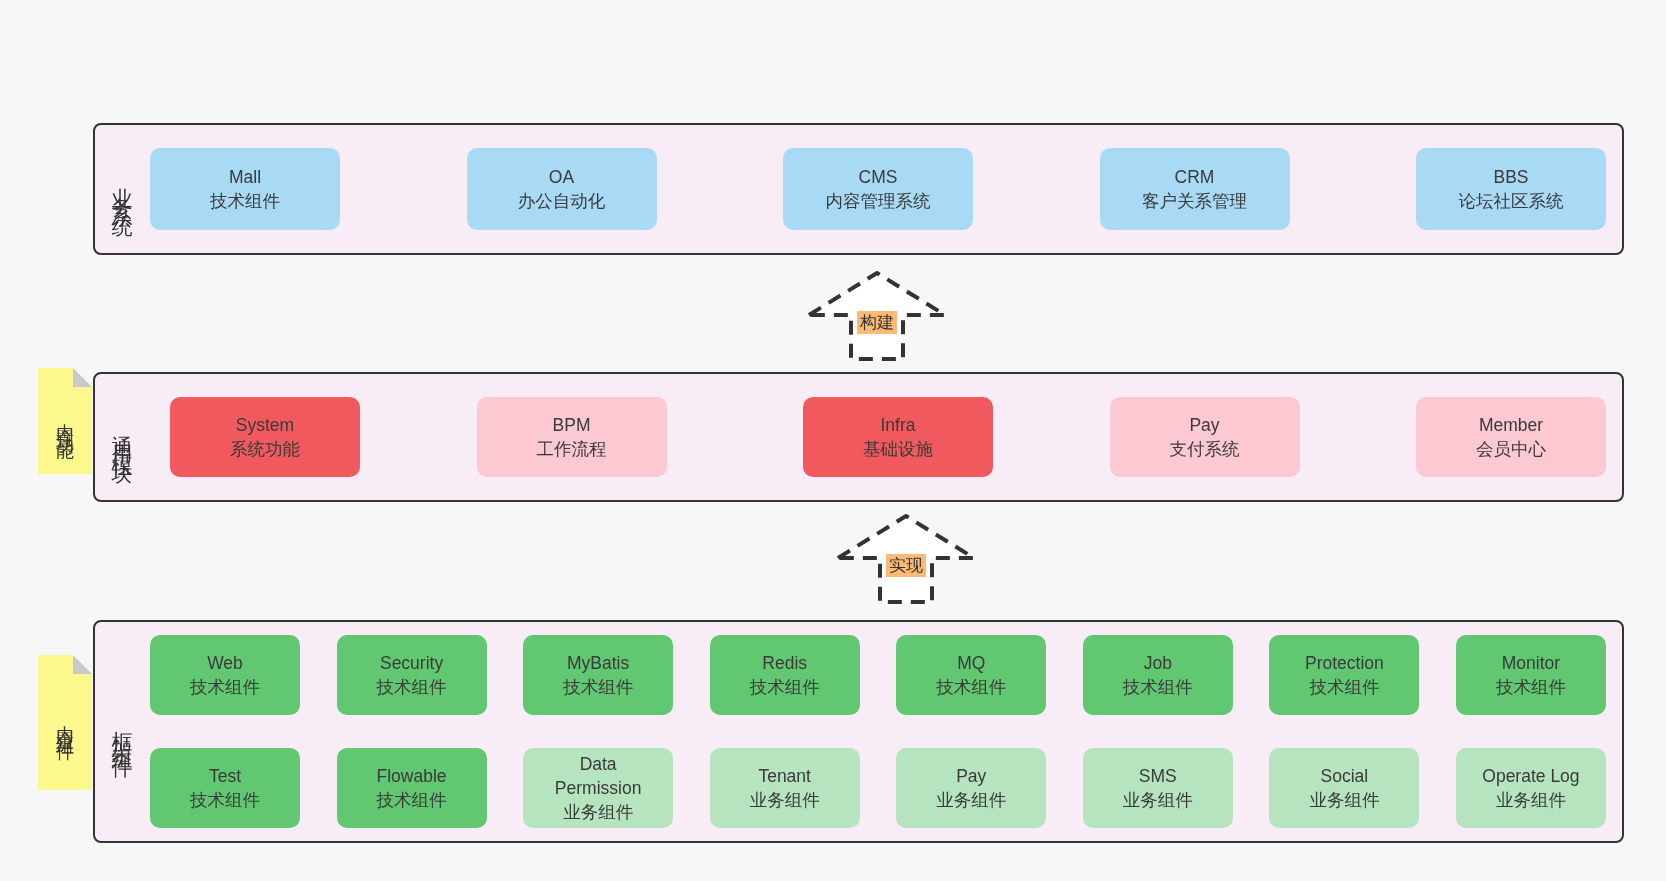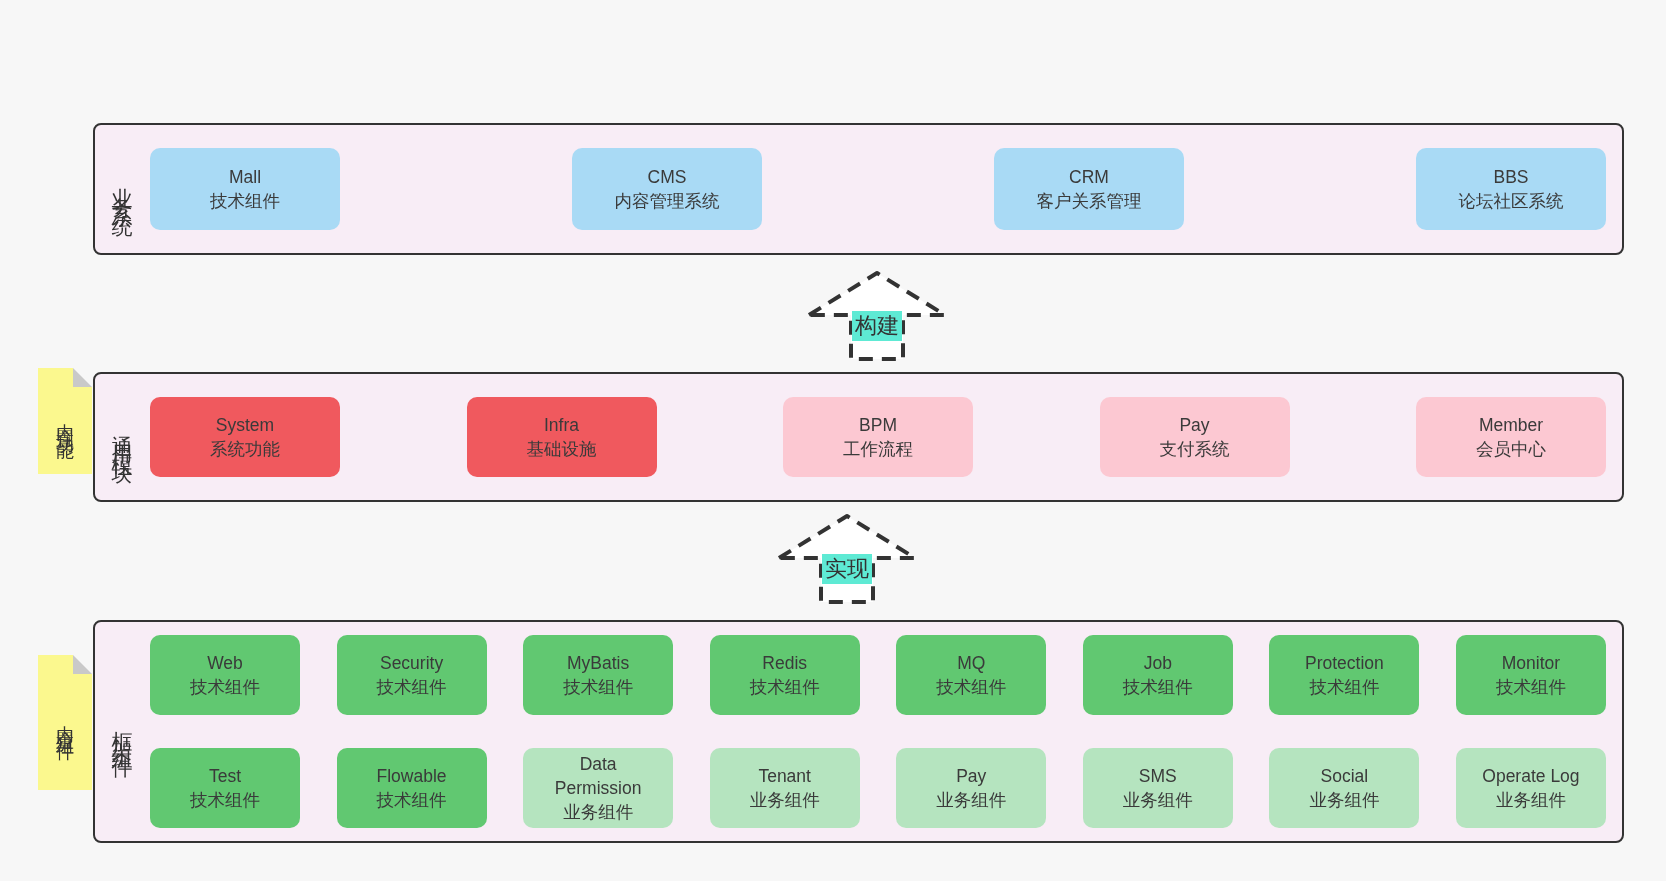--- a/index.html
+++ b/index.html
@@ -43,21 +43,21 @@
   .box{
     border-radius:10px;
     display:flex;flex-direction:column;align-items:center;justify-content:center;
     text-align:center;line-height:24px;font-size:17.5px;color:#3a3a3a;
     padding:0 18px;box-sizing:border-box;
   }
   .box-w{width:190px;height:82px;}
   .band-2 .box-w{height:80px;}
   .box-n{width:150px;height:80px;}
   .c-blue{background:var(--blue,#a9daf5);}
-  .c-red{background:var(--red,#f0595e);}
+  .c-red{background:var(--red,#f0595e);margin-left:20px;}
   .c-pink{background:var(--pink,#fcc8d2);}
   .c-green{background:var(--green,#61c871);}
   .c-lightGreen{background:var(--lightGreen,#b5e4bf);}
   .box-name,.box-sub{width:100%;}
   
   .sticky{
     position:absolute;left:38px;width:54px;
     background:var(--sticky,#fbf88e);
     display:flex;align-items:center;justify-content:center;
     z-index:1;
@@ -69,25 +69,25 @@
     border-style:solid;border-width:0 19px 19px 0;
     border-color:var(--pageBg,#f7f7f7) var(--pageBg,#f7f7f7) #c9c9c9 #c9c9c9;
   }
   .sticky-label{
     writing-mode:vertical-rl;text-orientation:upright;
     font-size:18px;letter-spacing:6px;color:#333;line-height:1;white-space:nowrap;
   }
   
   .arrow{position:absolute;width:142px;height:96px;z-index:2;}
   .arrow-1{left:806px;top:267px;}
-  .arrow-2{left:776px;top:510px;}
+  .arrow-2{left:835px;top:510px;}
   .arrow svg{display:block;}
   .arrow-label{
     position:absolute;left:50%;top:44px;transform:translateX(-50%);
-    background:#5eead4;padding:0 3px;font-size:22px;color:#333;white-space:nowrap;
+    background:#fdba74;padding:0 3px;font-size:17px;color:#333;white-space:nowrap;
   }
 </style>
 </head>
 <body>
 
 <div class="stage">
 
   <div class="sticky sticky-1">
     <span class="fold"></span>
     <span class="sticky-label">内置功能</span>
@@ -98,20 +98,24 @@
   </div>
 
   <div class="band band-1">
     <div class="band-label-col">
       <span class="band-label">业务系统</span>
     </div>
     <div class="band-content">
       <div class="box box-w c-blue">
         <div class="box-name">Mall</div>
         <div class="box-sub">技术组件</div>
+      </div>
+      <div class="box box-w c-blue">
+        <div class="box-name">OA</div>
+        <div class="box-sub">办公自动化</div>
       </div>
       <div class="box box-w c-blue">
         <div class="box-name">CMS</div>
         <div class="box-sub">内容管理系统</div>
       </div>
       <div class="box box-w c-blue">
         <div class="box-name">CRM</div>
         <div class="box-sub">客户关系管理</div>
       </div>
       <div class="box box-w c-blue">
@@ -130,27 +134,27 @@
 
   <div class="band band-2">
     <div class="band-label-col">
       <span class="band-label">通用模块</span>
     </div>
     <div class="band-content">
       <div class="box box-w c-red">
         <div class="box-name">System</div>
         <div class="box-sub">系统功能</div>
       </div>
+      <div class="box box-w c-pink">
+        <div class="box-name">BPM</div>
+        <div class="box-sub">工作流程</div>
+      </div>
       <div class="box box-w c-red">
         <div class="box-name">Infra</div>
         <div class="box-sub">基础设施</div>
-      </div>
-      <div class="box box-w c-pink">
-        <div class="box-name">BPM</div>
-        <div class="box-sub">工作流程</div>
       </div>
       <div class="box box-w c-pink">
         <div class="box-name">Pay</div>
         <div class="box-sub">支付系统</div>
       </div>
       <div class="box box-w c-pink">
         <div class="box-name">Member</div>
         <div class="box-sub">会员中心</div>
       </div>
     </div>

